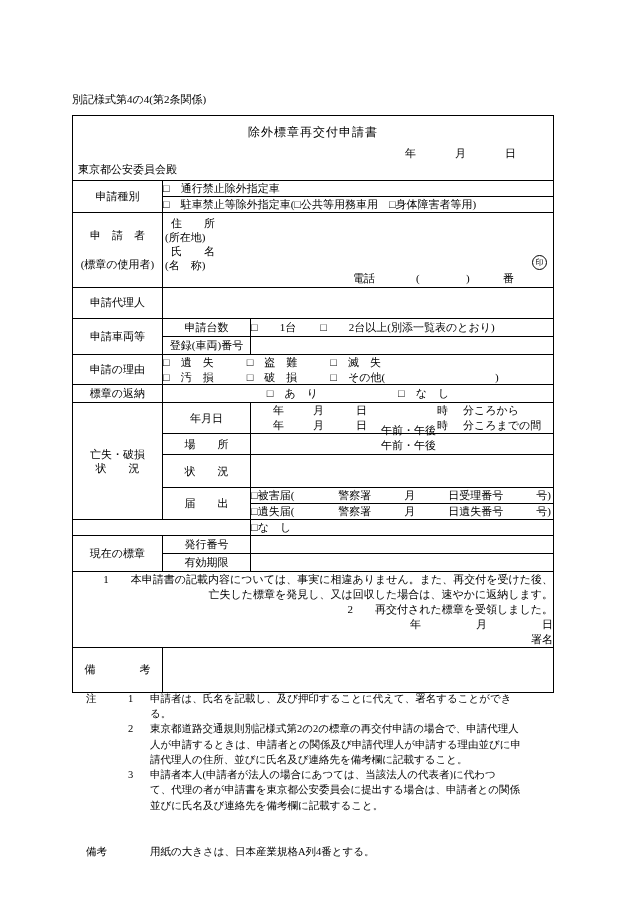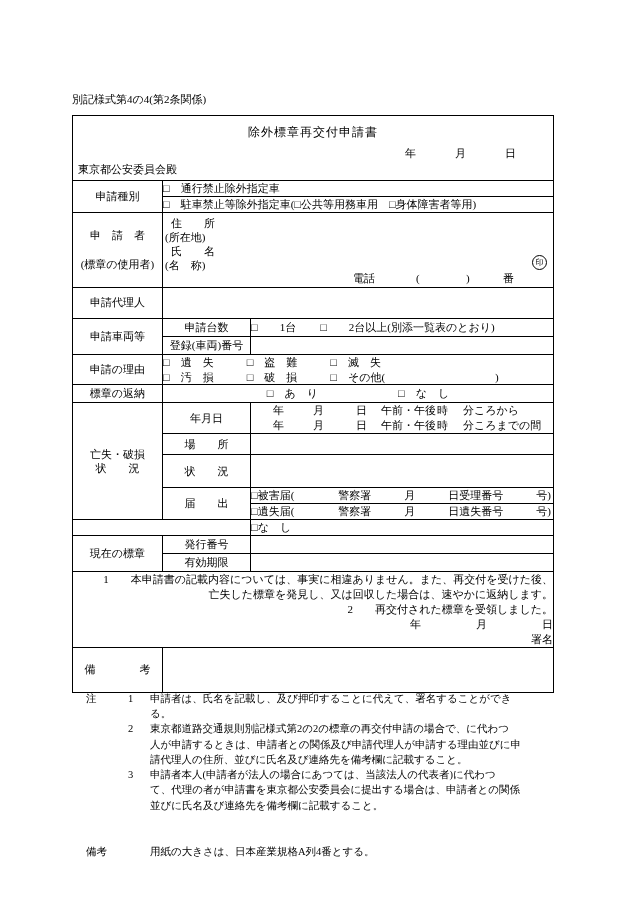--- a/index.html
+++ b/index.html
@@ -116,21 +116,21 @@
   .telrow .t1 { left: 190px; }
   .telrow .t2 { left: 253px; }
   .telrow .t3 { left: 303px; }
   .telrow .t4 { left: 340px; }
 
   .dt-line { position: relative; height: 15px; }
   .dt-line span { position: absolute; font-size: 11px; }
   .dt .a { left: 22px; }
   .dt .b { left: 62px; }
   .dt .c { left: 105px; }
-  .dt .d { left: 130px; }
+  .dt .d { left: 130px; margin-top: 20px; }
   .dt .e { left: 186px; }
   .dt .f { left: 212px; }
 
   .ctr { text-align: center; margin-left: 24px; }
 
   .decl {
     padding: 3px 6px 4px 4px;
     font-size: 11px;
     line-height: 1.5;
     text-align: right;
@@ -334,21 +334,21 @@
     <div class="note-row">
       <div class="note-head">注</div>
       <div class="note-num">1</div>
       <div class="note-body">申請者は、氏名を記載し、及び押印することに代えて、署名することができ</div>
     </div>
     <div class="note-cont">る。</div>
 
     <div class="note-row">
       <div class="note-head"></div>
       <div class="note-num">2</div>
-      <div class="note-body">東京都道路交通規則別記様式第2の2の標章の再交付申請の場合で、に代わつ</div>
+      <div class="note-body">東京都道路交通規則別記様式第2の2の標章の再交付申請の場合で、申請代理人</div>
     </div>
     <div class="note-cont">人が申請するときは、申請者との関係及び申請代理人が申請する理由並びに申</div>
     <div class="note-cont">請代理人の住所、並びに氏名及び連絡先を備考欄に記載すること。</div>
 
     <div class="note-row">
       <div class="note-head"></div>
       <div class="note-num">3</div>
       <div class="note-body">申請者本人(申請者が法人の場合にあつては、当該法人の代表者)に代わつ</div>
     </div>
     <div class="note-cont">て、代理の者が申請書を東京都公安委員会に提出する場合は、申請者との関係</div>

